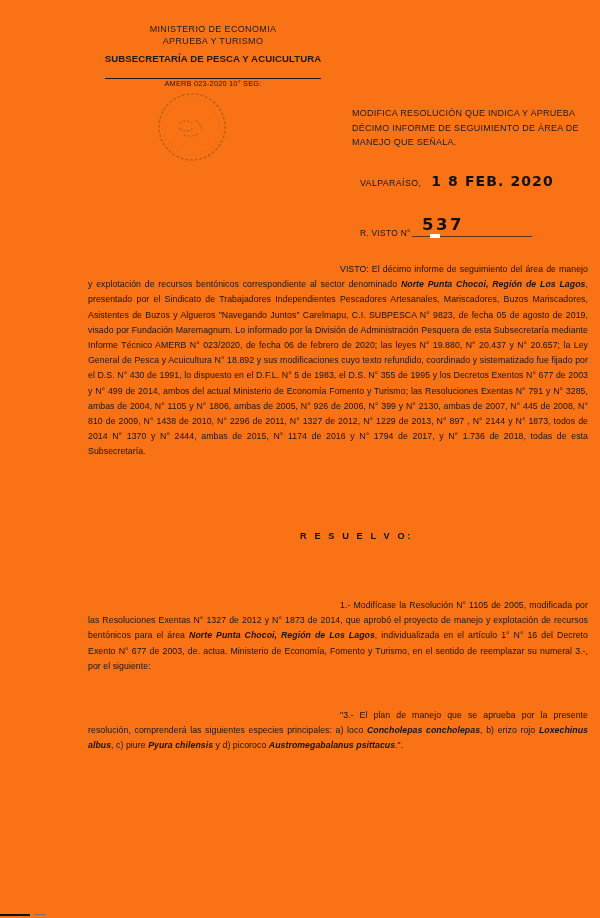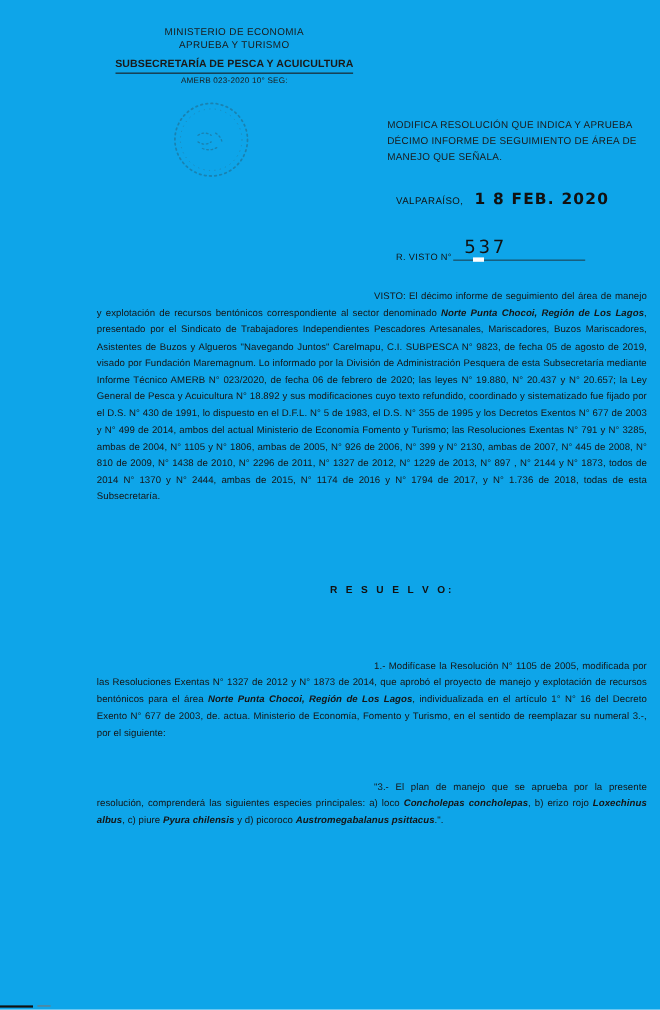--- a/index.html
+++ b/index.html
@@ -12,21 +12,21 @@
     height: 918px;
     position: relative;
     font-family: "Liberation Sans", sans-serif;
     color: #111111;
     overflow: hidden;
   }
 
   .page {
     position: absolute;
     inset: 0;
-    background: #0ea5e9;
+    background: #f97316;
   }
 
   
   .letterhead {
     position: absolute;
     left: 88px;
     top: 24px;
     width: 250px;
     text-align: center;
     line-height: 1.30;
@@ -37,21 +37,21 @@
     color: #1a1a1a;
     white-space: nowrap;
   }
   .lh-1 { font-size: 9.0px; }
   .lh-2 { font-size: 9.0px; }
   .lh-3 {
     font-size: 9.6px;
     font-weight: bold;
     border-bottom: 1.2px solid #1a1a1a;
     display: inline-block;
-    padding-bottom: 0px;
+    padding-bottom: 12px;
     letter-spacing: 0.1px;
   }
   .lh-4 {
     font-size: 7.4px;
     letter-spacing: 0.2px;
     margin-top: 0;
   }
 
   
   .seal {
@@ -128,21 +128,21 @@
     bottom: 0px;
     width: 10px;
     height: 4px;
     background: #fefefe;
   }
   .res-number {
     position: absolute;
     left: 62px;
     bottom: 4px;
     font-size: 16.5px;
-    font-weight: normal;
+    font-weight: bold;
     letter-spacing: 2.5px;
     font-family: "DejaVu Sans", sans-serif;
   }
 
   
   .body-block {
     position: absolute;
     left: 88px;
     top: 262px;
     width: 500px;

